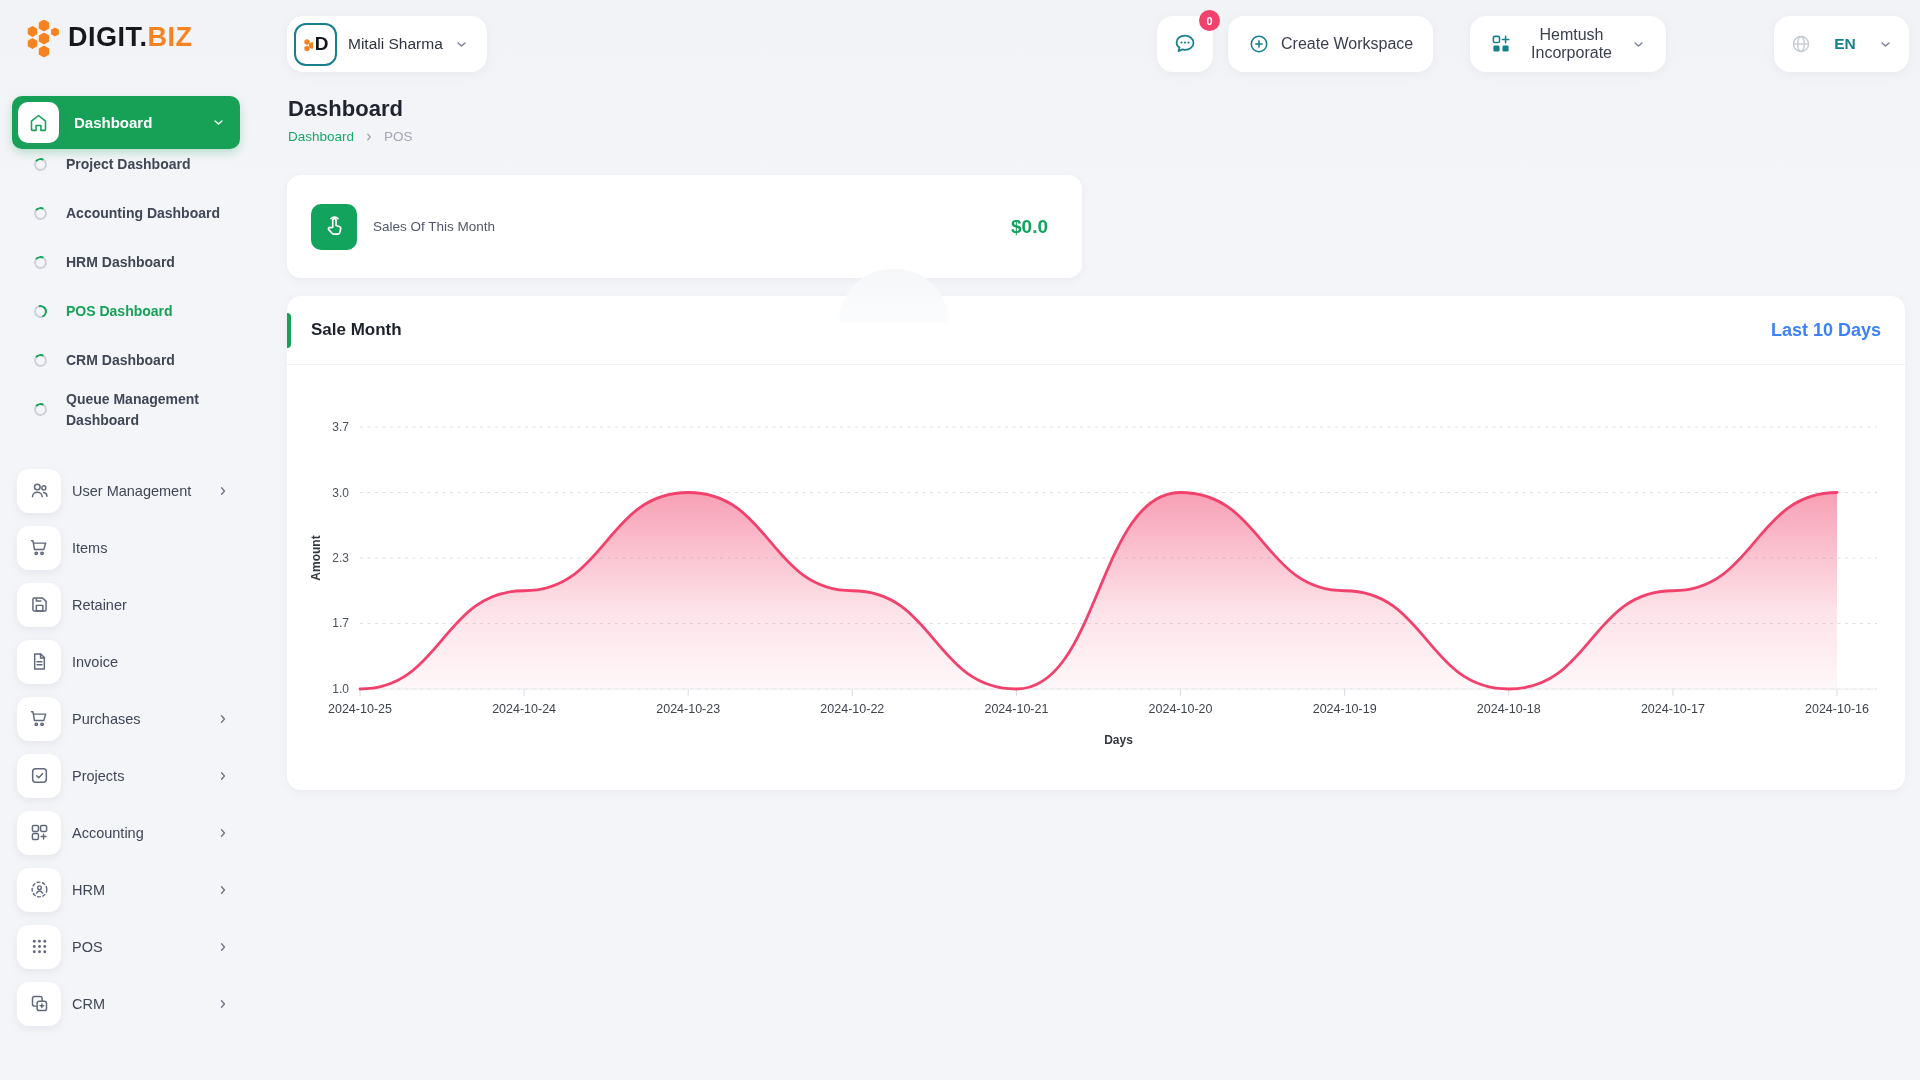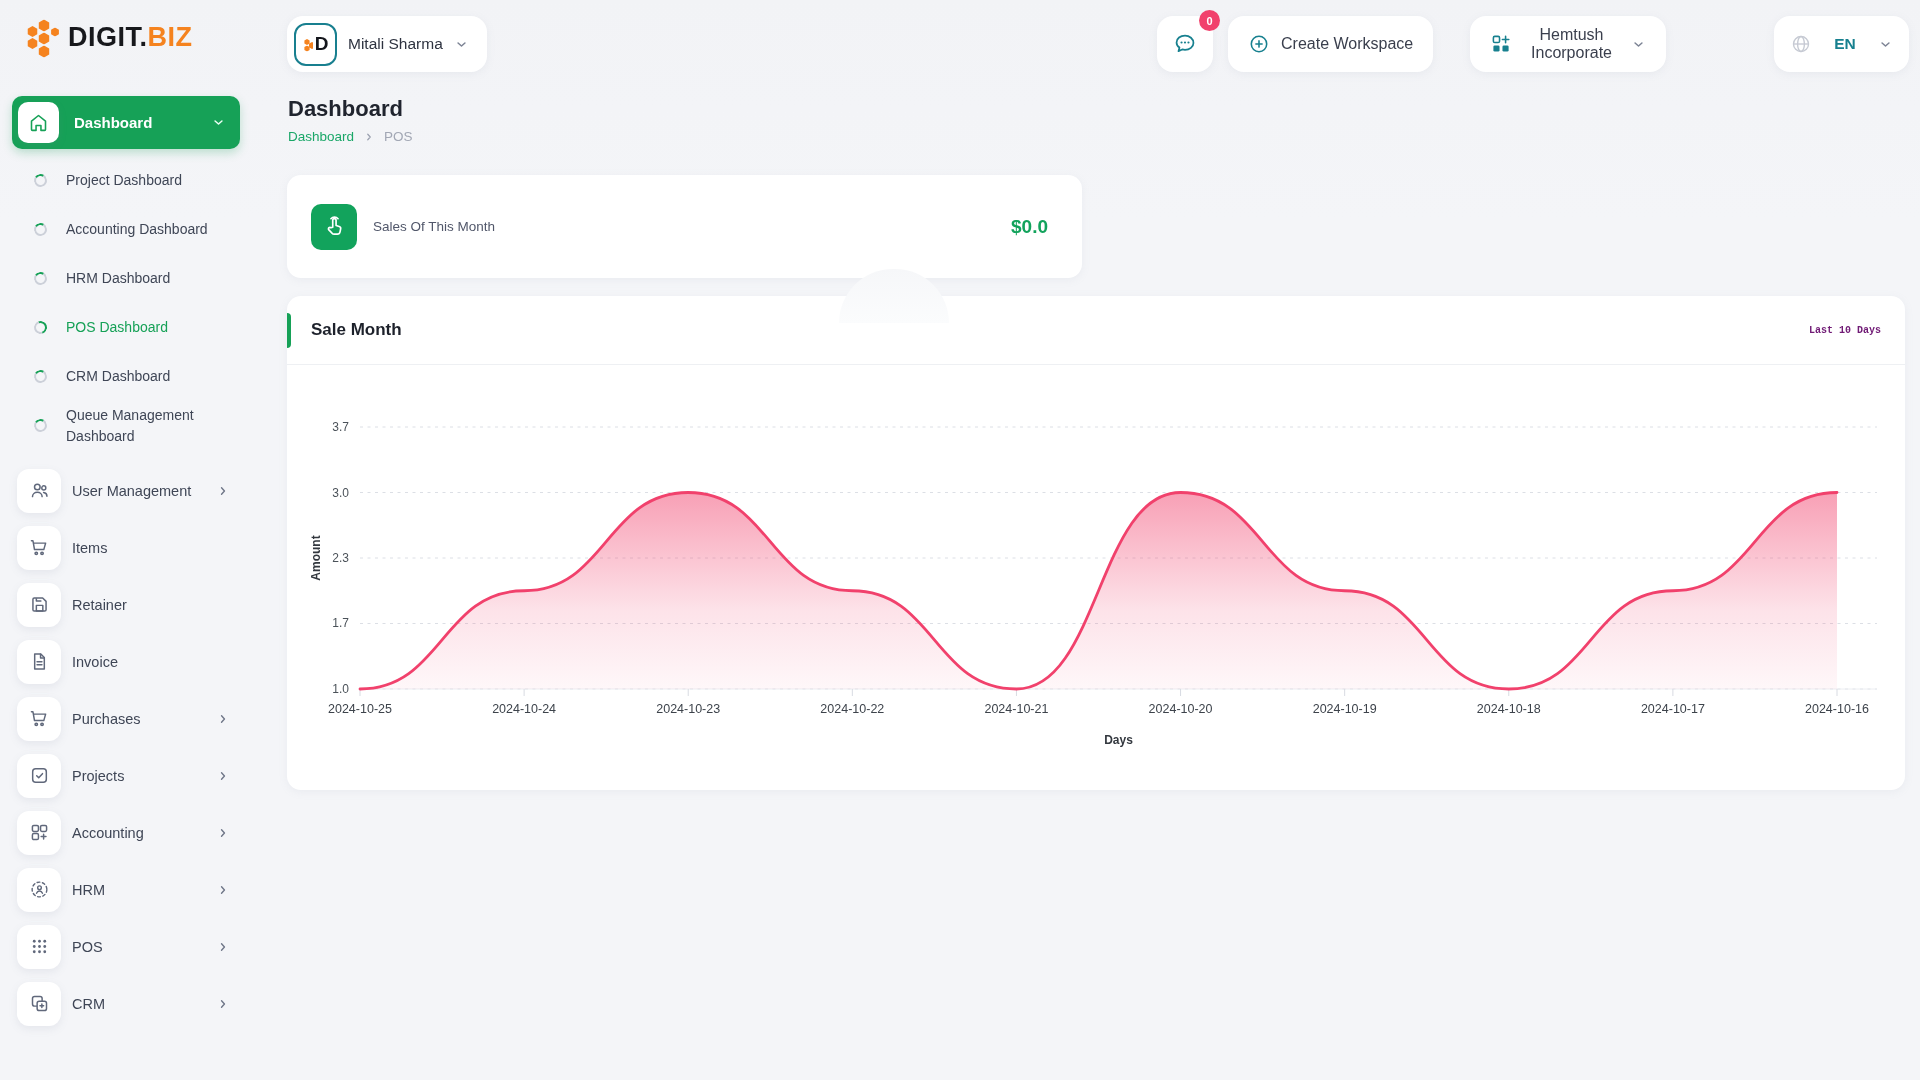--- a/index.html
+++ b/index.html
@@ -36,21 +36,21 @@
 
   
   .sidebar { position:absolute; top:88px; left:0; width:270px; height:992px; }
   .dash-pill { position:absolute; left:12px; top:8px; width:228px; height:53px;
     background:linear-gradient(180deg,#18a658,#14九e52); background:#16a157; border-radius:10px;
     display:flex; align-items:center; cursor:pointer; box-shadow:0 4px 10px rgba(22,161,87,.25); }
   .dash-pill .iconbox { margin-left:6px; width:41px; height:41px; background:#fff; border-radius:10px;
     display:flex; align-items:center; justify-content:center; color:#16a157; }
   .dash-pill .lbl { margin-left:15px; color:#fff; font-size:15px; font-weight:700; }
   .dash-pill .chev { margin-left:auto; margin-right:14px; color:#eafff3; }
-  .subnav { position:absolute; left:0; top:68px; width:270px; list-style:none; }
+  .subnav { position:absolute; left:0; top:52px; width:270px; list-style:none;font-weight:bold; }
   .subnav li { display:flex; align-items:center; min-height:49px; padding-left:34px; cursor:pointer; }
   .dot { width:13px; height:13px; border-radius:50%; border:2.5px solid #ccd0d9; border-top-color:#16a157;
     transform:rotate(-12deg); flex:0 0 auto; }
   .subnav .txt { margin-left:19px; font-size:14px; color:#3f4656; line-height:1.45; padding-right:28px; }
   .subnav li.active .txt { color:#16a157; }
   .subnav li.active .dot { border-top-color:#16a157; border-right-color:#16a157; transform:rotate(25deg); }
   .mainnav { position:absolute; left:0; top:374px; width:270px; list-style:none; }
   .mainnav li { position:relative; display:flex; align-items:center; height:57px; cursor:pointer; }
   .iconbox { width:44px; height:44px; background:#fff; border-radius:12px; flex:0 0 auto;
     display:flex; align-items:center; justify-content:center; color:#60687b;
@@ -79,21 +79,21 @@
   .stat-value { margin-left:auto; font-size:19px; font-weight:700; }
 
   .report-card { position:absolute; top:208px; left:0; width:1618px; height:494px; background:#fff;
     border-radius:14px; box-shadow:0 2px 8px rgba(150,156,172,.10); }
   .bump { position:absolute; top:-27px; left:552px; width:110px; height:54px;
     border-radius:110px 110px 0 0; background:linear-gradient(180deg,#f6f7f9,#fbfcfd); }
   .report-head { position:relative; height:68px; display:flex; align-items:center; padding:0 24px; }
   .accent-bar { position:absolute; left:0; top:17px; width:4px; height:35px; background:#16a157;
     border-radius:0 4px 4px 0; }
   .report-title { font-size:17px; font-weight:700; color:#1d212b; }
-  .report-range { margin-left:auto; font-size:10px; font-weight:700; color:#701a75;font-family:Liberation Mono, monospace; }
+  .report-range { margin-left:auto; font-size:18px; font-weight:700; color:#3b82f6; }
   .report-divider { height:1px; background:#eef0f3; margin:0; }
   .chart-wrap { position:absolute; left:14px; top:76px; width:1590px; height:405px; }
   .chart-wrap svg { display:block; }
 </style>
 </head>
 <body>
 
 <svg width="0" height="0" style="position:absolute" aria-hidden="true">
   <defs>
     <symbol id="home-icon" viewBox="0 0 24 24">

